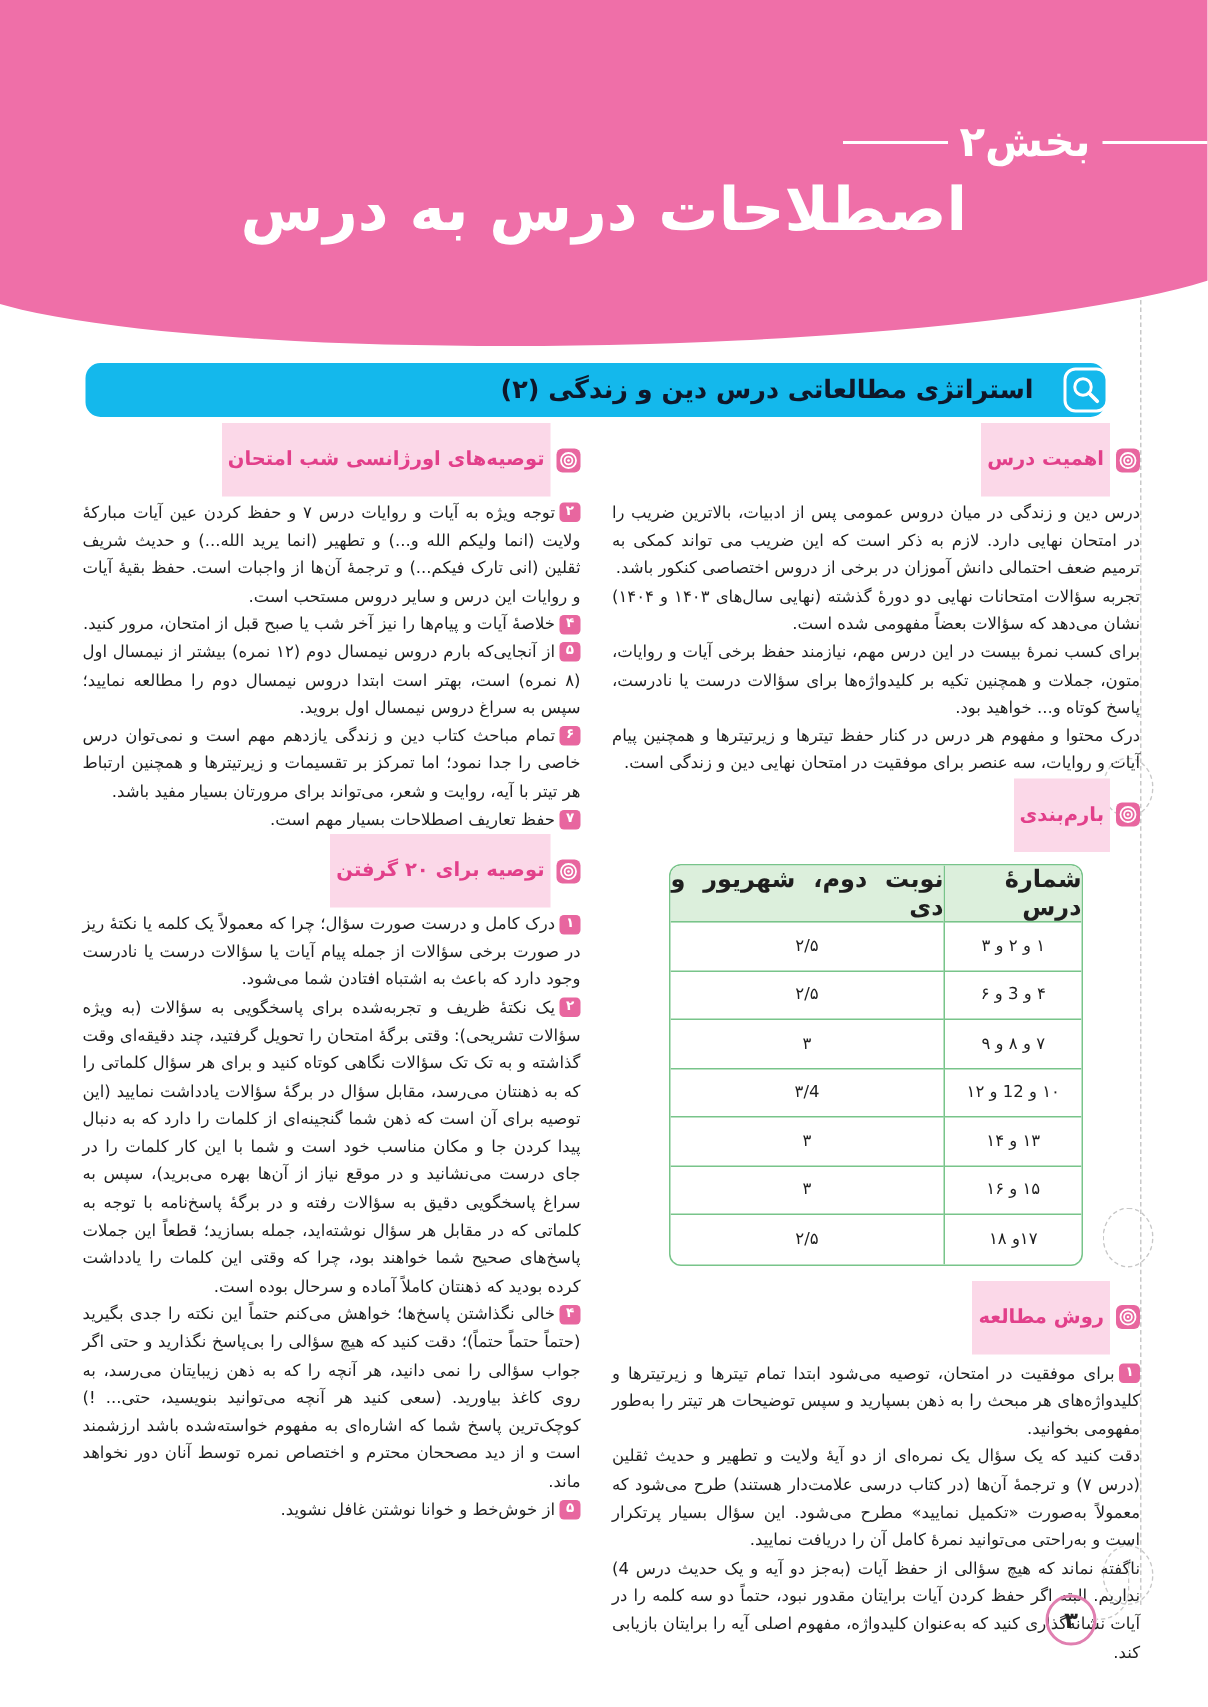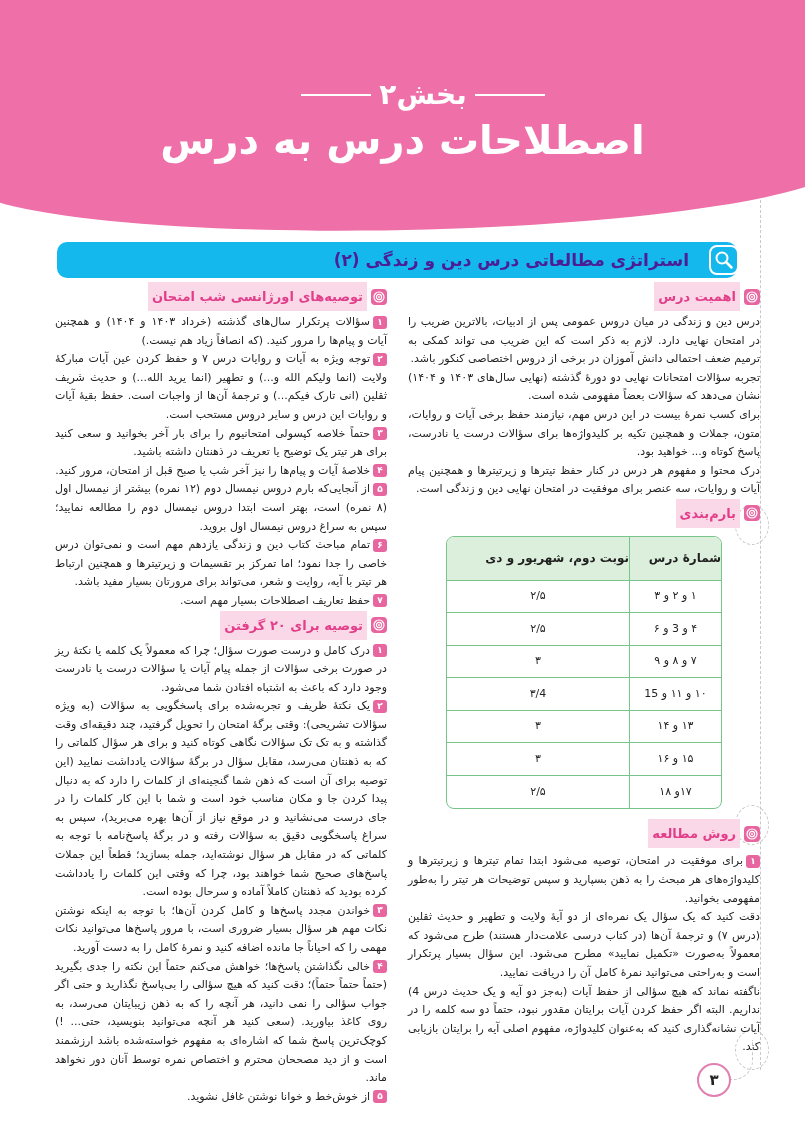--- a/index.html
+++ b/index.html
@@ -8,21 +8,21 @@
 
   
   .banner {
     position: absolute; left: -40px; top: -40px; width: 885px; height: 270px;
     background: #ef6fa8;
     border-radius: 0 0 50% 50% / 0 0 60px 60px;
     transform: rotate(-1.2deg);
     transform-origin: center;
   }
   .banner-content { position: absolute; left: 0; top: 78px; width: 805px; text-align: center; color: #fff; }
-  .section-line { display: flex; align-items: center; justify-content: center; gap: 8px; margin-left: 41px; }
+  .section-line { display: flex; align-items: center; gap: 8px; margin-left: 41px; }
   .section-line .dash { width: 70px; height: 2px; background: #fff; display: inline-block; }
   .section-label { font-size: 28px; font-weight: bold; }
   .main-title { font-size: 40px; font-weight: bold; margin-top: 6px; letter-spacing: 1px; }
 
   
   .dash-deco {
     position: absolute; right: 44px; top: 200px; width: 10px; height: 870px;
     border-right: 1.5px dashed #c8c8c8;
   }
   .loop-deco {
@@ -35,51 +35,51 @@
     position: absolute; left: 57px; top: 242px; width: 680px; height: 36px;
     background: #14b8ec; border-radius: 10px;
     display: flex; align-items: center; justify-content: flex-start;
     padding-right: 8px;
   }
   .topic-icon {
     width: 30px; height: 30px; background: #14b8ec; border: 2px solid #fff;
     border-radius: 8px; display: flex; align-items: center; justify-content: center;
     margin-left: 10px; position: absolute; right: -2px; top: 3px;
   }
-  .topic-title { color: #4c1d95; font-size: 17px; font-weight: bold; margin-right: 40px; }
+  .topic-title { color: #0f172a; font-size: 17px; font-weight: bold; margin-right: 40px; }
 
   
   .col { position: absolute; top: 282px; font-size: 11px; line-height: 18.6px; text-align: justify; }
   .col-right { right: 45px; width: 352px; }
   .col-left { left: 55px; width: 332px; }
 
   .sub-head { display: flex; align-items: center; gap: 4px; margin-bottom: 2px; }
   .sub-icon {
     width: 16px; height: 16px; background: #e8669f; border-radius: 4px;
     display: flex; align-items: center; justify-content: center; flex-shrink: 0;
   }
   .sub-title {
     background: #fbd8e8; color: #e23f8a; font-weight: bold; font-size: 13px;
-    padding: 6px 4px; line-height: 17px;
+    padding: 16px 4px; line-height: 17px;
   }
   .para { margin-bottom: 0; }
   .num {
     display: inline-flex; align-items: center; justify-content: center;
     width: 14px; height: 13px; background: #e8669f; color: #fff;
     border-radius: 3px; font-size: 9px; font-weight: bold; margin-left: 3px;
     vertical-align: middle; line-height: 13px;
   }
 
   
   .score-table {
     margin: 8px auto 10px; width: 276px; border-collapse: separate; border-spacing: 0;
     border: 1.5px solid #78c48a; border-radius: 8px; overflow: hidden; font-size: 11px;
   }
   .score-table th {
-    background: #dcefdc; font-weight: bold; height: 44px; font-size: 12px;
+    background: #dcefdc; font-weight: bold; height: 32px; font-size: 16px;
     border-left: 1px solid #78c48a; border-bottom: 1px solid #78c48a;
   }
   .score-table td {
     height: 32.5px; text-align: center; border-left: 1px solid #78c48a; border-bottom: 1px solid #78c48a;
   }
   .score-table tr > *:last-child { border-left: none; }
   .score-table tr:last-child td { border-bottom: none; }
   .score-table .c-lesson { width: 92px; }
 
   
@@ -164,21 +164,21 @@
         </tr>
       <tr>
           <td>۴ و 3 و ۶</td>
           <td>۲/۵</td>
         </tr>
       <tr>
           <td>۷ و ۸ و ۹</td>
           <td>۳</td>
         </tr>
       <tr>
-          <td>۱۰ و ۱۱ و 15</td>
+          <td>۱۰ و 12 و ۱۲</td>
           <td>۳/4</td>
         </tr>
       <tr>
           <td>۱۳ و ۱۴</td>
           <td>۳</td>
         </tr>
       <tr>
           <td>۱۵ و ۱۶</td>
           <td>۳</td>
         </tr>
@@ -208,39 +208,36 @@
   <div class="sub-head">
     <span class="sub-icon">
       <svg width="12" height="12" viewBox="0 0 12 12">
           <circle cx="6" cy="6" r="5" fill="none" stroke="#fff" stroke-width="1.2"></circle>
           <circle cx="6" cy="6" r="2.6" fill="none" stroke="#fff" stroke-width="1.2"></circle>
           <circle cx="6" cy="6" r="0.9" fill="#fff"></circle>
         </svg>
     </span>
     <span class="sub-title">توصیه‌های اورژانسی شب امتحان</span>
   </div>
-  <p class="para"><span class="num">۱</span><span>سؤالات پرتکرار سال‌های گذشته (خرداد ۱۴۰۳ و ۱۴۰۴) و همچنین آیات و پیام‌ها را مرور کنید. (که انصافاً زیاد هم نیست.)</span></p>
   <p class="para"><span class="num">۲</span><span>توجه ویژه به آیات و روایات درس ۷ و حفظ کردن عین آیات مبارکهٔ ولایت (انما ولیکم الله و...) و تطهیر (انما یرید الله...) و حدیث شریف ثقلین (انی تارک فیکم...) و ترجمهٔ آن‌ها از واجبات است. حفظ بقیهٔ آیات و روایات این درس و سایر دروس مستحب است.</span></p>
-  <p class="para"><span class="num">۳</span><span>حتماً خلاصه کپسولی امتحانیوم را برای بار آخر بخوانید و سعی کنید برای هر تیتر یک توضیح یا تعریف در ذهنتان داشته باشید.</span></p>
   <p class="para"><span class="num">۴</span><span>خلاصهٔ آیات و پیام‌ها را نیز آخر شب یا صبح قبل از امتحان، مرور کنید.</span></p>
   <p class="para"><span class="num">۵</span><span>از آنجایی‌که بارم دروس نیمسال دوم (۱۲ نمره) بیشتر از نیمسال اول (۸ نمره) است، بهتر است ابتدا دروس نیمسال دوم را مطالعه نمایید؛ سپس به سراغ دروس نیمسال اول بروید.</span></p>
   <p class="para"><span class="num">۶</span><span>تمام مباحث کتاب دین و زندگی یازدهم مهم است و نمی‌توان درس خاصی را جدا نمود؛ اما تمرکز بر تقسیمات و زیرتیترها و همچنین ارتباط هر تیتر با آیه، روایت و شعر، می‌تواند برای مرورتان بسیار مفید باشد.</span></p>
   <p class="para"><span class="num">۷</span><span>حفظ تعاریف اصطلاحات بسیار مهم است.</span></p>
 
   <div class="sub-head">
     <span class="sub-icon">
       <svg width="12" height="12" viewBox="0 0 12 12">
           <circle cx="6" cy="6" r="5" fill="none" stroke="#fff" stroke-width="1.2"></circle>
           <circle cx="6" cy="6" r="2.6" fill="none" stroke="#fff" stroke-width="1.2"></circle>
           <circle cx="6" cy="6" r="0.9" fill="#fff"></circle>
         </svg>
     </span>
     <span class="sub-title">توصیه برای ۲۰ گرفتن</span>
   </div>
   <p class="para"><span class="num">۱</span><span>درک کامل و درست صورت سؤال؛ چرا که معمولاً یک کلمه یا نکتهٔ ریز در صورت برخی سؤالات از جمله پیام آیات یا سؤالات درست یا نادرست وجود دارد که باعث به اشتباه افتادن شما می‌شود.</span></p>
   <p class="para"><span class="num">۲</span><span>یک نکتهٔ ظریف و تجربه‌شده برای پاسخگویی به سؤالات (به ویژه سؤالات تشریحی): وقتی برگهٔ امتحان را تحویل گرفتید، چند دقیقه‌ای وقت گذاشته و به تک تک سؤالات نگاهی کوتاه کنید و برای هر سؤال کلماتی را که به ذهنتان می‌رسد، مقابل سؤال در برگهٔ سؤالات یادداشت نمایید (این توصیه برای آن است که ذهن شما گنجینه‌ای از کلمات را دارد که به دنبال پیدا کردن جا و مکان مناسب خود است و شما با این کار کلمات را در جای درست می‌نشانید و در موقع نیاز از آن‌ها بهره می‌برید)، سپس به سراغ پاسخگویی دقیق به سؤالات رفته و در برگهٔ پاسخ‌نامه با توجه به کلماتی که در مقابل هر سؤال نوشته‌اید، جمله بسازید؛ قطعاً این جملات پاسخ‌های صحیح شما خواهند بود، چرا که وقتی این کلمات را یادداشت کرده بودید که ذهنتان کاملاً آماده و سرحال بوده است.</span></p>
-  <p class="para"><span class="num">۳</span><span>خواندن مجدد پاسخ‌ها و کامل کردن آن‌ها؛ با توجه به اینکه نوشتن نکات مهم هر سؤال بسیار ضروری است، با مرور پاسخ‌ها می‌توانید نکات مهمی را که احیاناً جا مانده اضافه کنید و نمرهٔ کامل را به دست آورید.</span></p>
   <p class="para"><span class="num">۴</span><span>خالی نگذاشتن پاسخ‌ها؛ خواهش می‌کنم حتماً این نکته را جدی بگیرید (حتماً حتماً حتماً)؛ دقت کنید که هیچ سؤالی را بی‌پاسخ نگذارید و حتی اگر جواب سؤالی را نمی دانید، هر آنچه را که به ذهن زیبایتان می‌رسد، به روی کاغذ بیاورید. (سعی کنید هر آنچه می‌توانید بنویسید، حتی... !) کوچک‌ترین پاسخ شما که اشاره‌ای به مفهوم خواسته‌شده باشد ارزشمند است و از دید مصححان محترم و اختصاص نمره توسط آنان دور نخواهد ماند.</span></p>
   <p class="para"><span class="num">۵</span><span>از خوش‌خط و خوانا نوشتن غافل نشوید.</span></p>
 </div>
 
 <div class="page-tail"></div>
 <div class="page-num">۳</div>
 
 </body></html>

